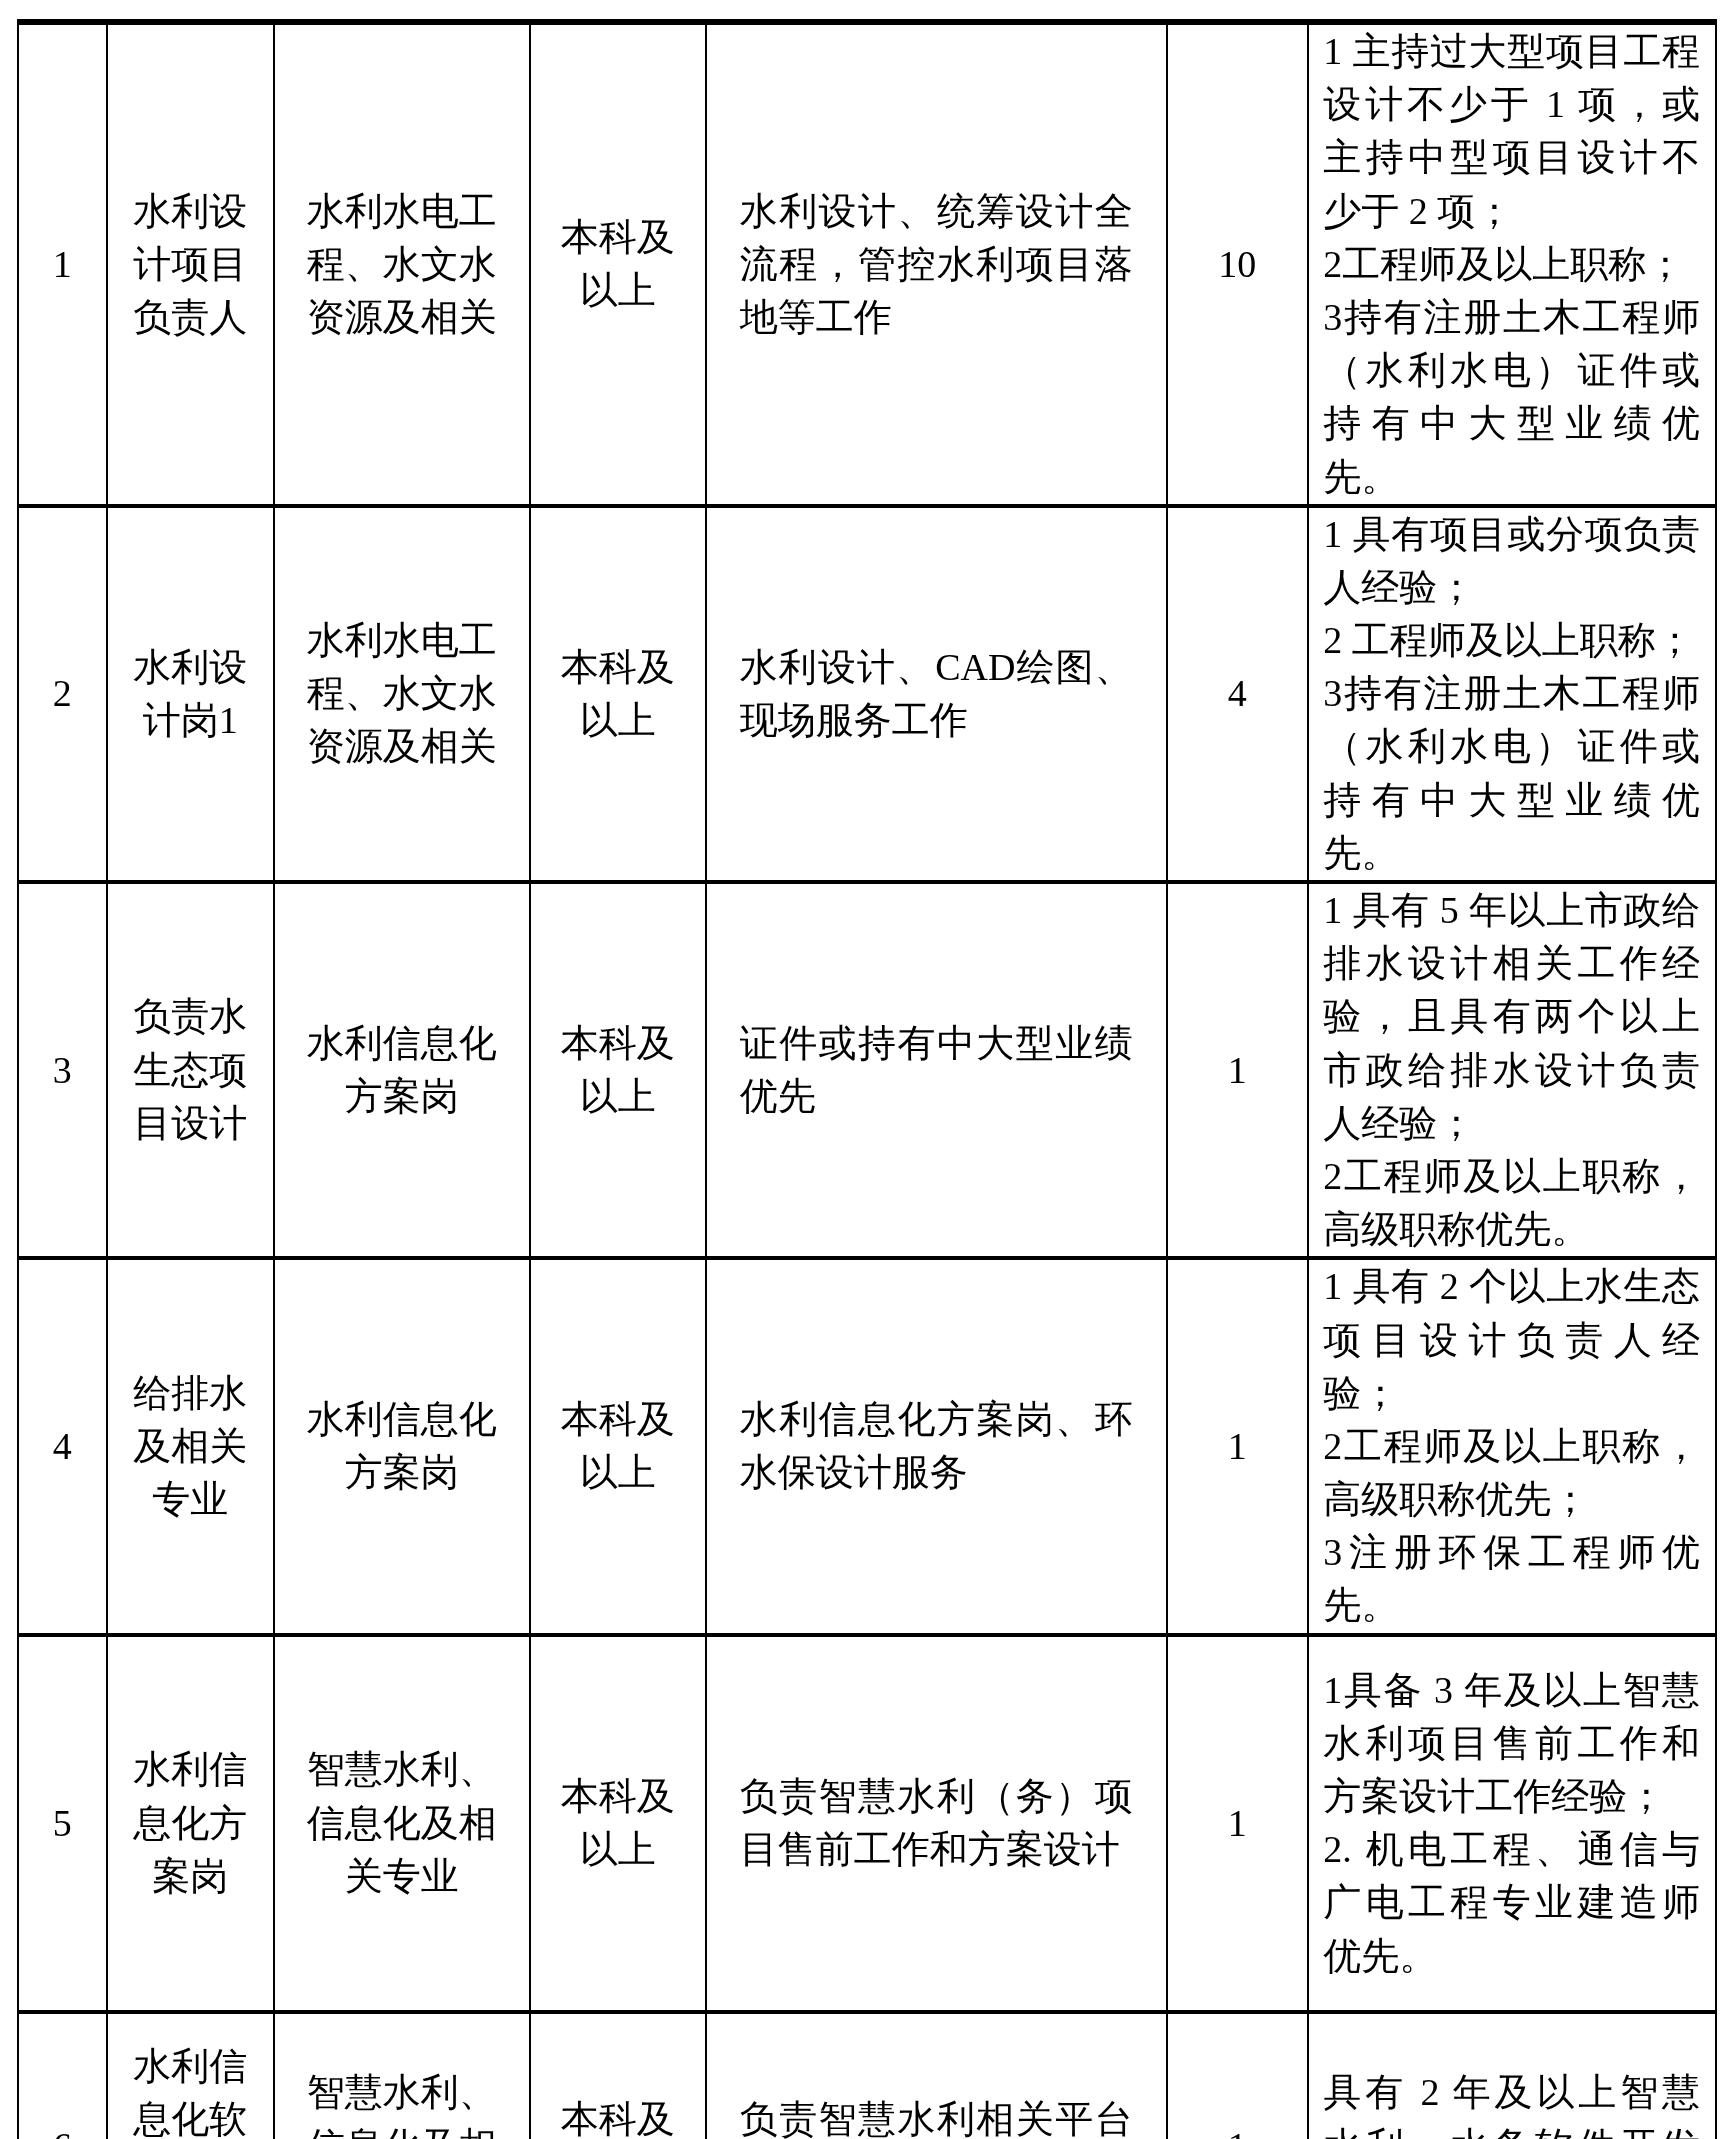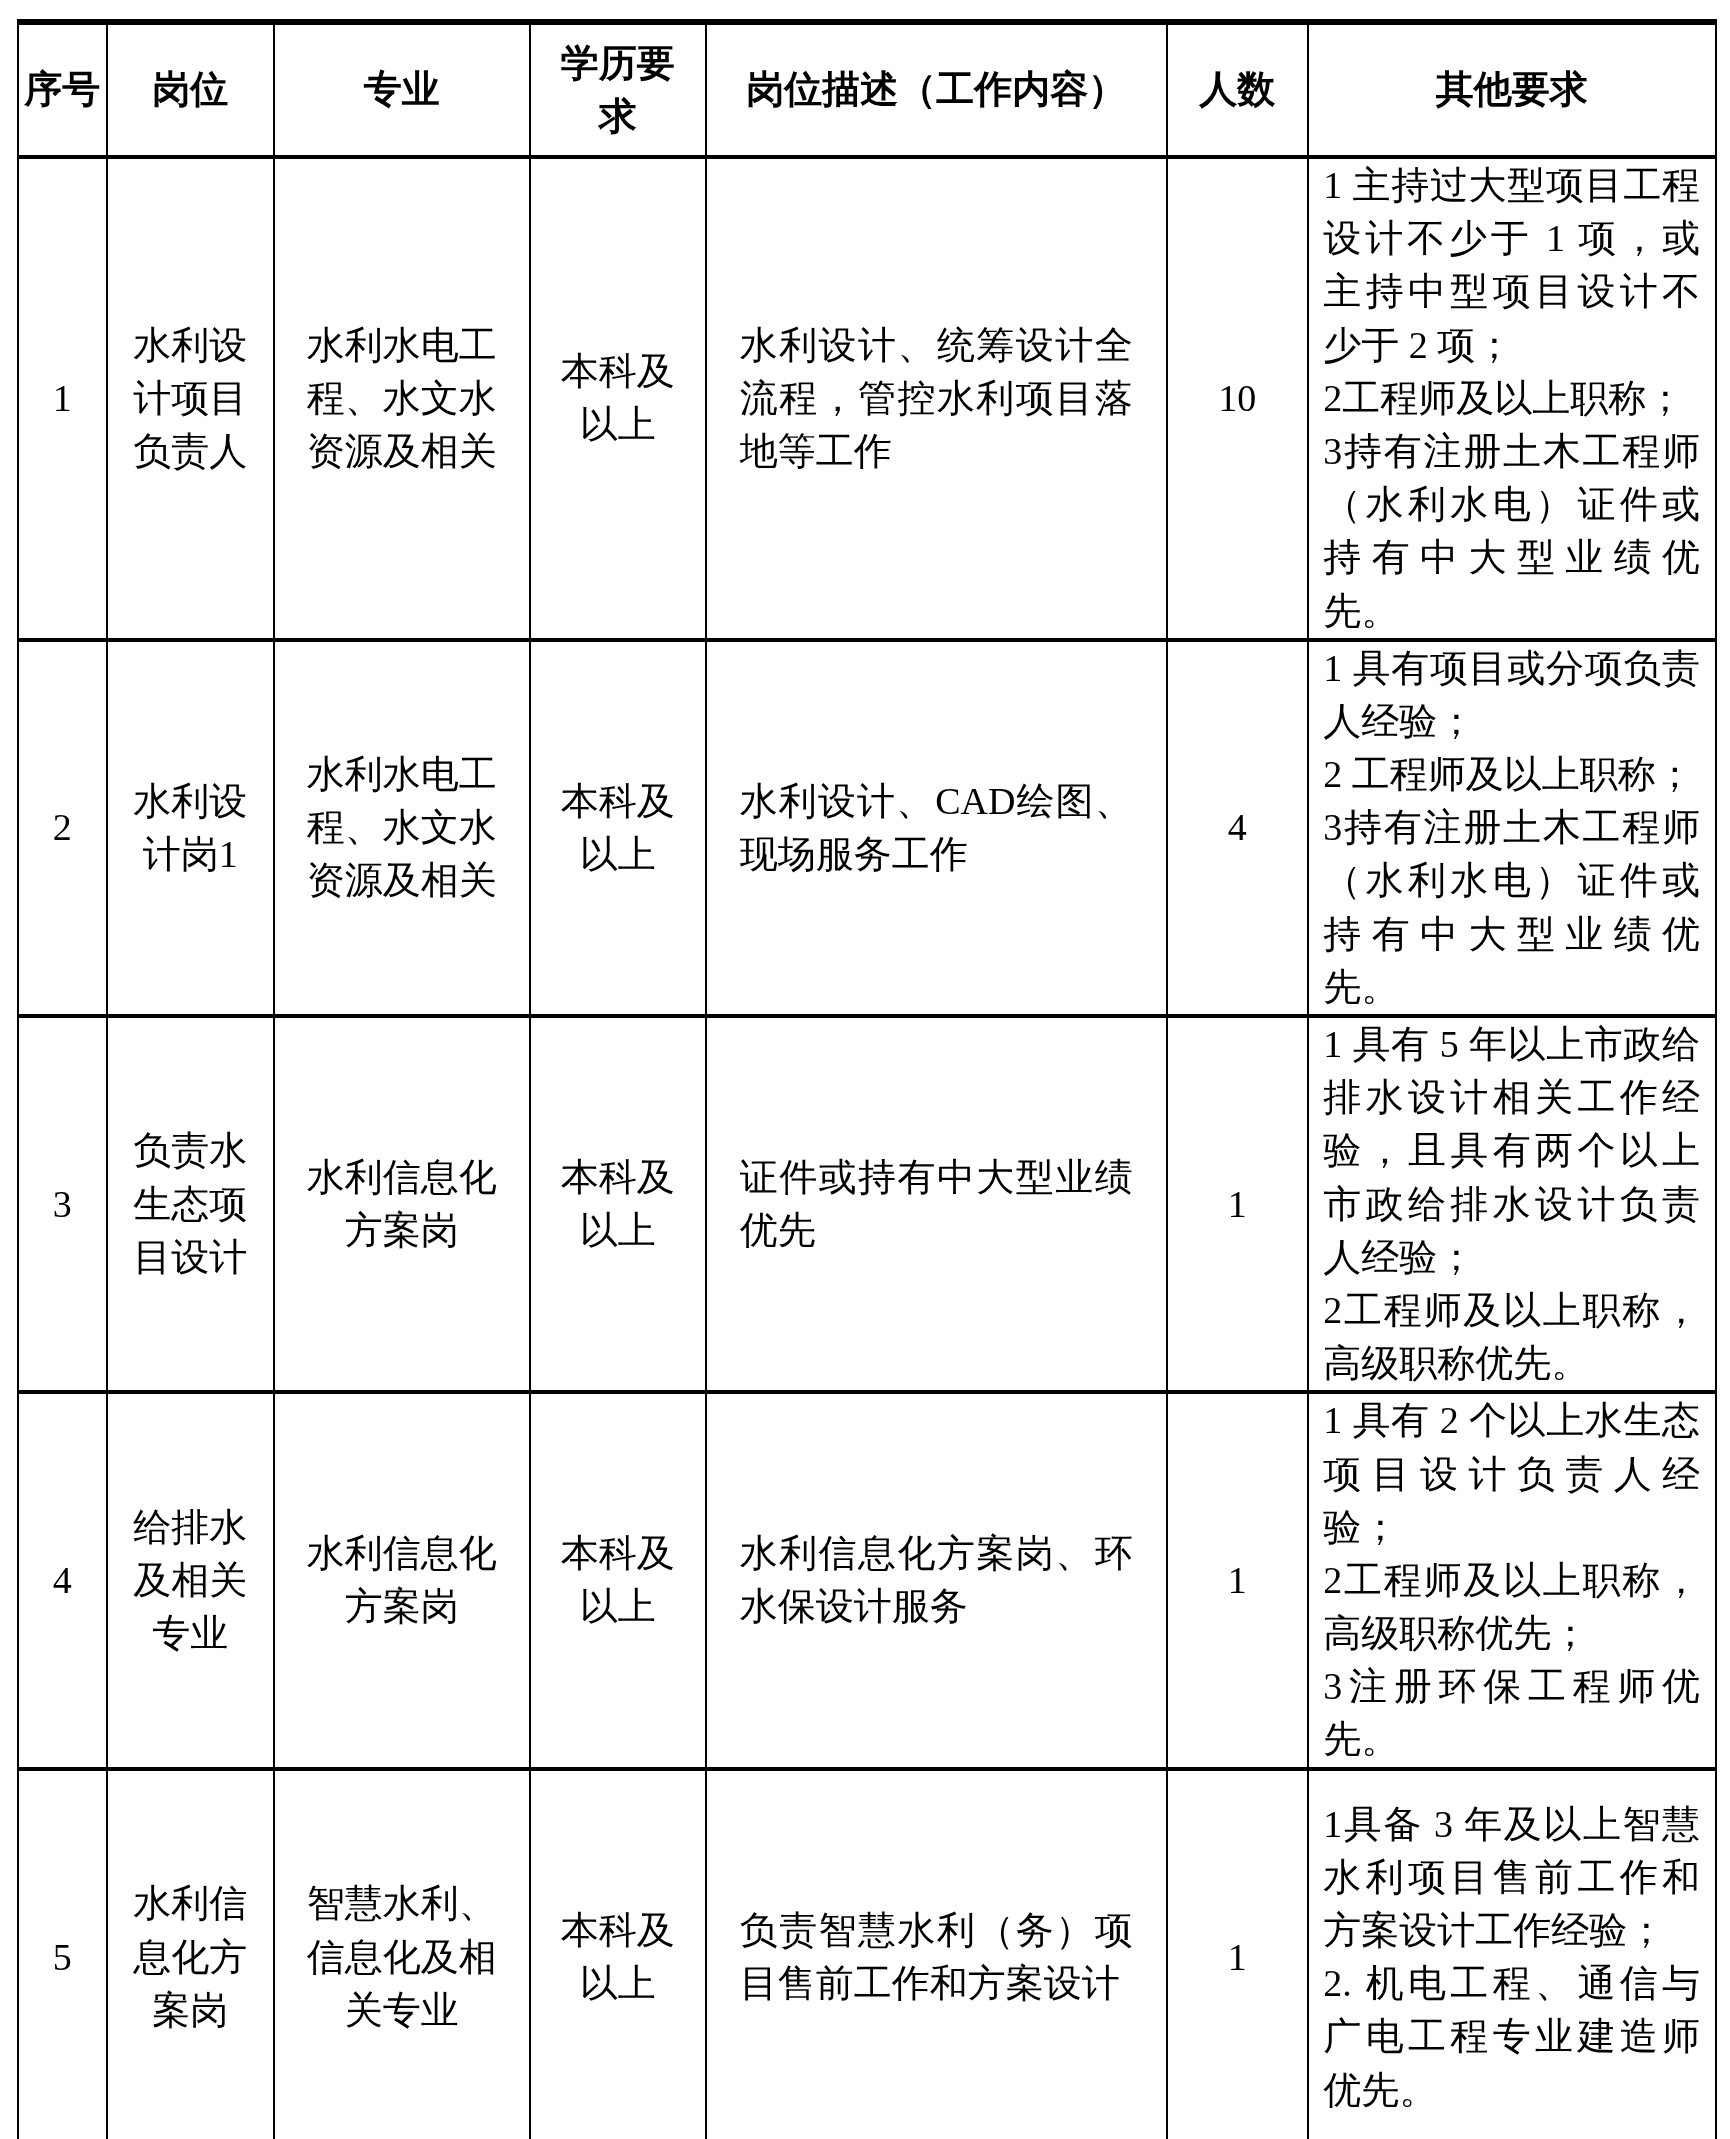--- a/index.html
+++ b/index.html
@@ -71,29 +71,20 @@
       <col style="width:89px">
       <col style="width:167px">
       <col style="width:256px">
       <col style="width:176px">
       <col style="width:461px">
       <col style="width:141px">
       <col style="width:408px">
     </colgroup>
 
     <tbody>
-        <tr class="h-header">
-      <th class="col-no">序号</th>
-      <th class="col-pos">岗位</th>
-      <th class="col-major">专业</th>
-      <th class="col-edu">学历要求</th>
-      <th class="col-desc" style="text-align:center;white-space:normal">岗位描述（工作内容）</th>
-      <th class="col-count">人数</th>
-      <th class="col-req" style="text-align:center;white-space:normal">其他要求</th>
-    </tr>
 
     <tr class="h-r1">
       <td class="col-no">1</td>
       <td class="col-pos">水利设计项目负责人</td>
       <td class="col-major">水利水电工程、水文水资源及相关</td>
       <td class="col-edu">本科及以上</td>
       <td class="col-desc">水利设计、统筹设计全流程，管控水利项目落地等工作</td>
       <td class="col-count">10</td>
       <td class="col-req">1 主持过大型项目工程设计不少于 1 项，或主持中型项目设计不少于 2 项；
 2工程师及以上职称；

